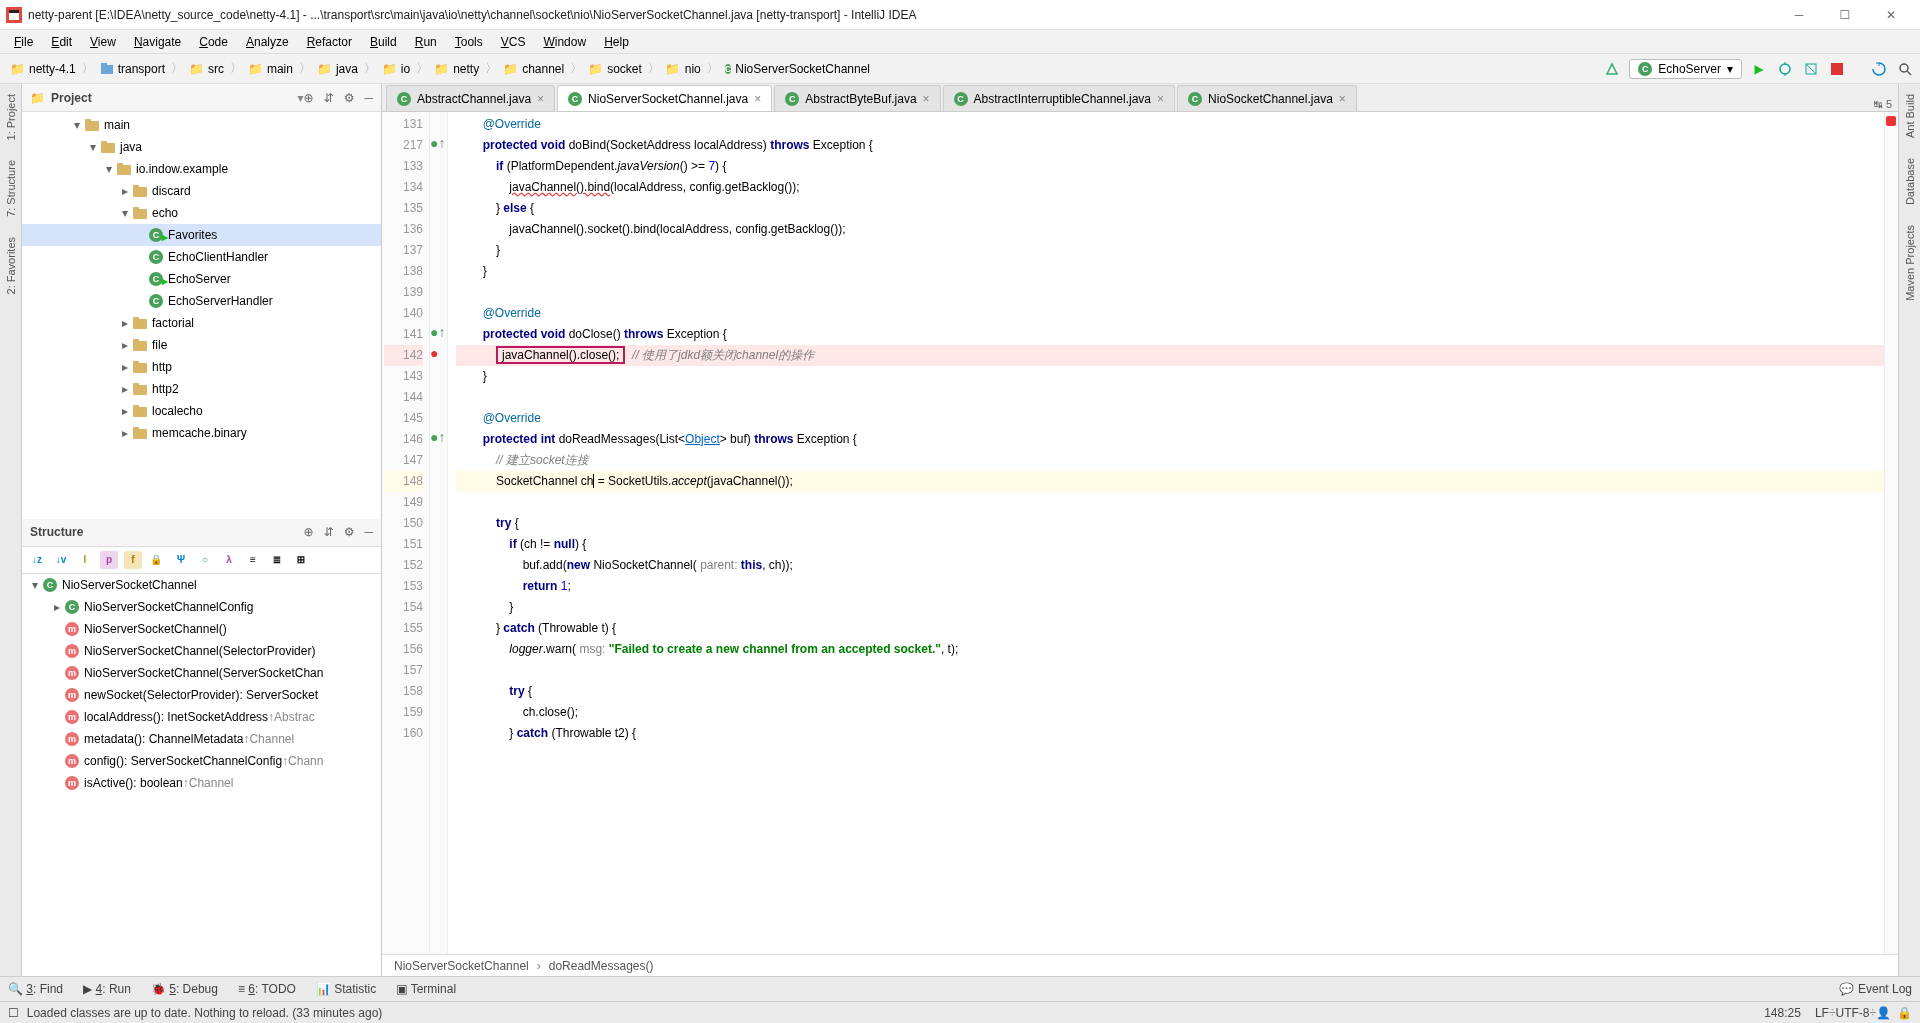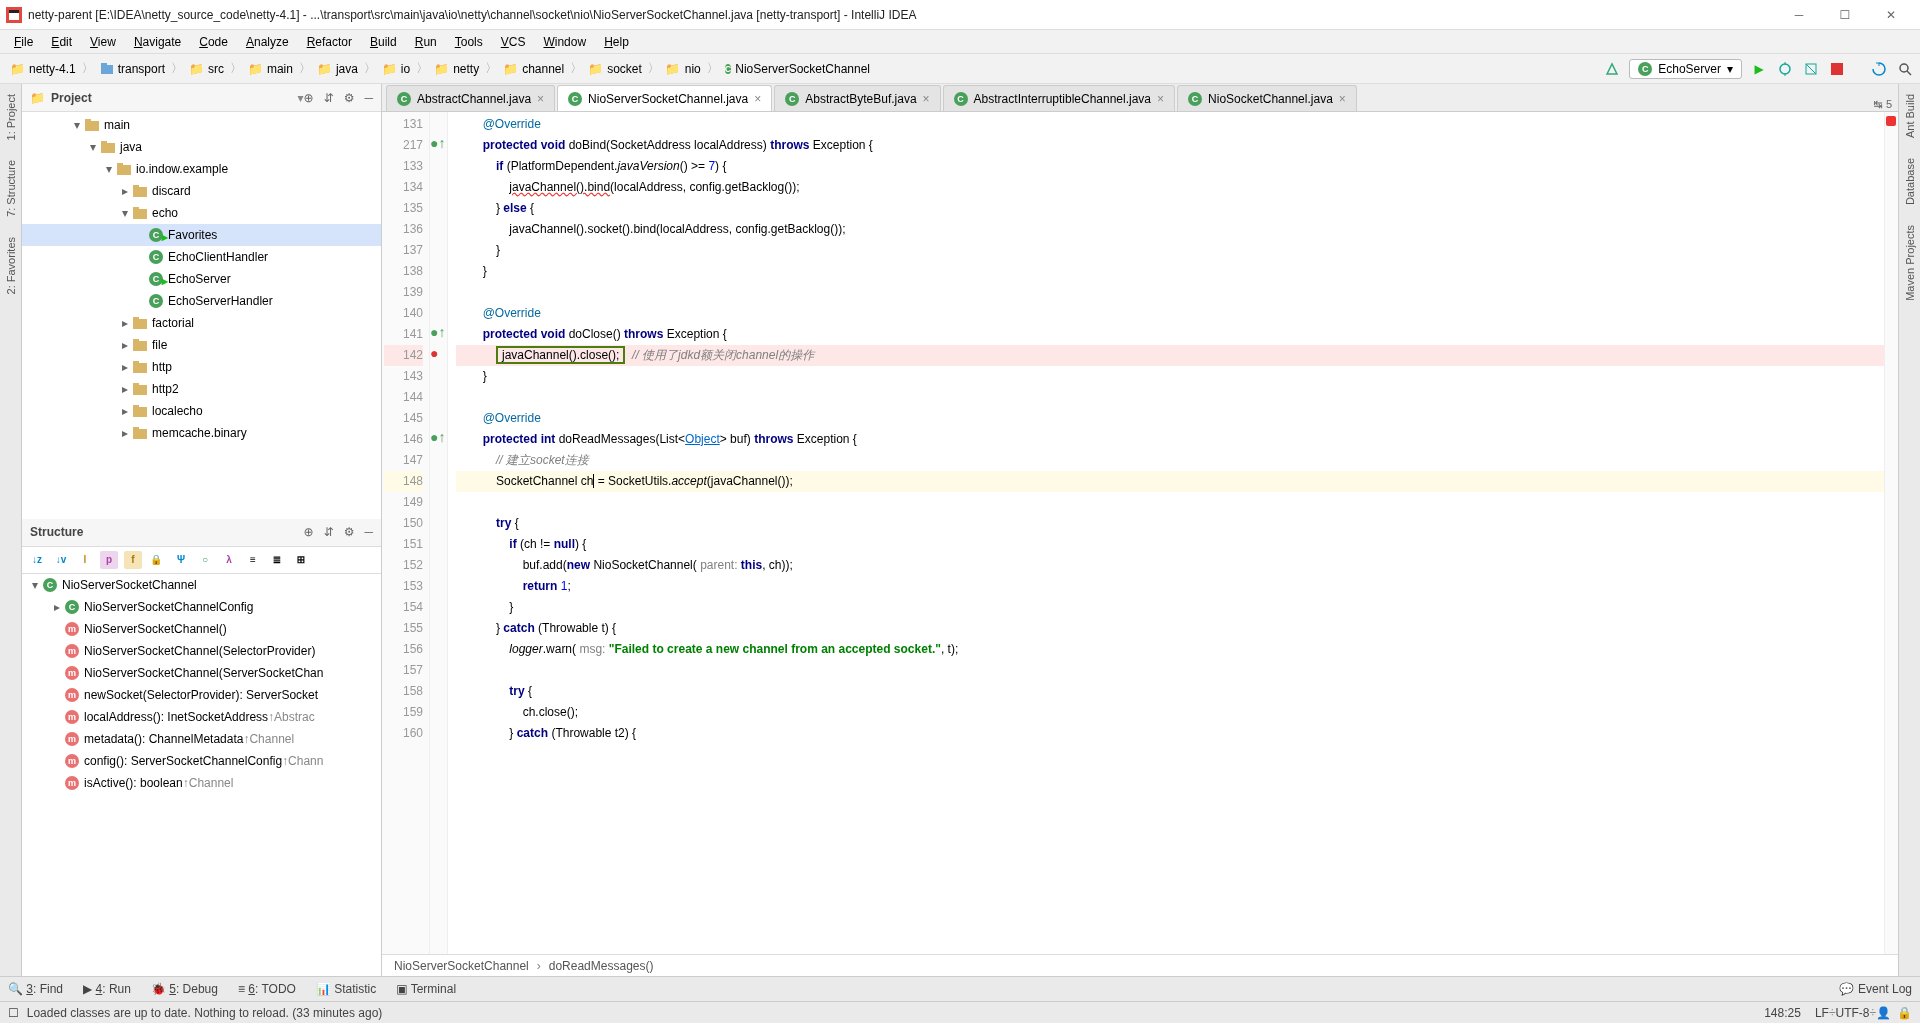--- a/index.html
+++ b/index.html
@@ -60,21 +60,21 @@
 .code .line { height: 21px; line-height: 21px; }
 .code .hl-line { background: #fffbe6; }
 .code .err-line { background: #fde7e7; }
 .kw { color: #000080; font-weight: bold; }
 .anno { color: #0369a1; }
 .str { color: #008000; font-weight: bold; }
 .cmt { color: #808080; font-style: italic; }
 .param { color: #808080; }
 .num { color: #0000ff; }
 .lnk { color: #0066cc; text-decoration: underline; }
-.redbox { border: 2px solid #4d7c0f; padding: 0 4px; }
+.redbox { border: 2px solid #be185d; padding: 0 4px; }
 .stripe { width: 14px; border-left: 1px solid #eee; background: #fafafa; position: relative; }
 .err-ind { position: absolute; top: 4px; right: 2px; width: 10px; height: 10px; background: #e33; border-radius: 2px; }
 
 .breadbar { height: 22px; border-top: 1px solid #ddd; display: flex; align-items: center; padding: 0 12px; color: #555; font-size: 11px; gap: 8px; }
 
 .bottombar { height: 25px; background: #eaeaea; border-top: 1px solid #ccc; display: flex; align-items: center; padding: 0 8px; gap: 20px; font-size: 11px; color: #444; }
 .bottombar .grow { flex: 1; }
 .statusbar { height: 22px; background: #eaeaea; border-top: 1px solid #ccc; display: flex; align-items: center; padding: 0 8px; font-size: 11px; color: #444; }
 .statusbar .grow { flex: 1; }
 

